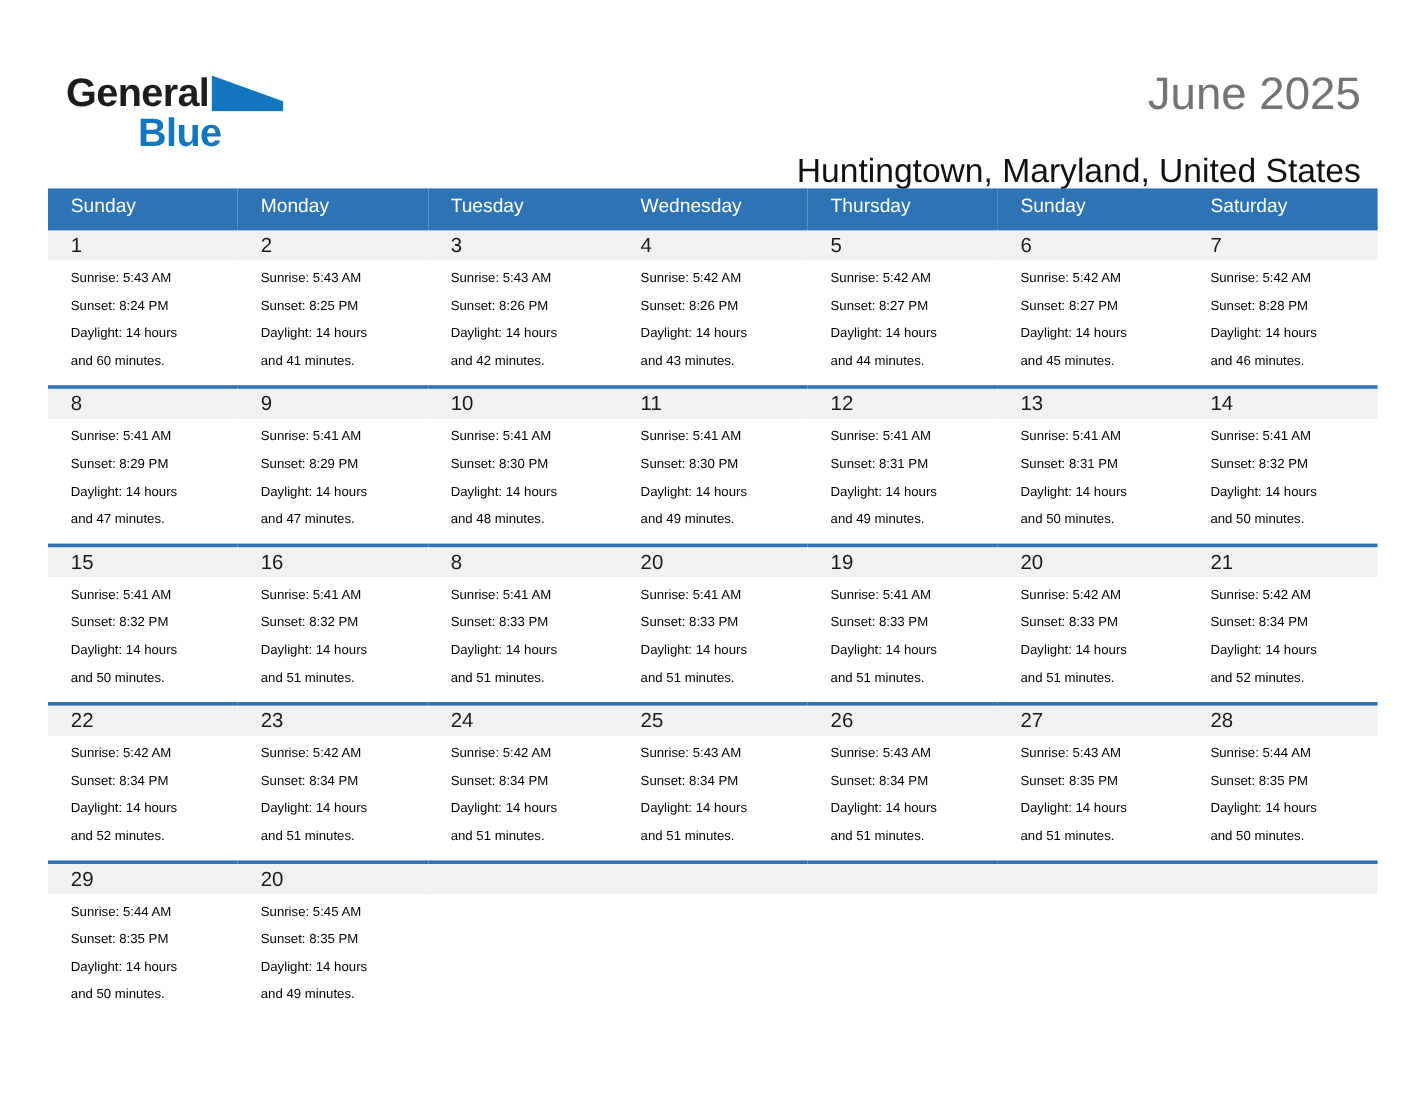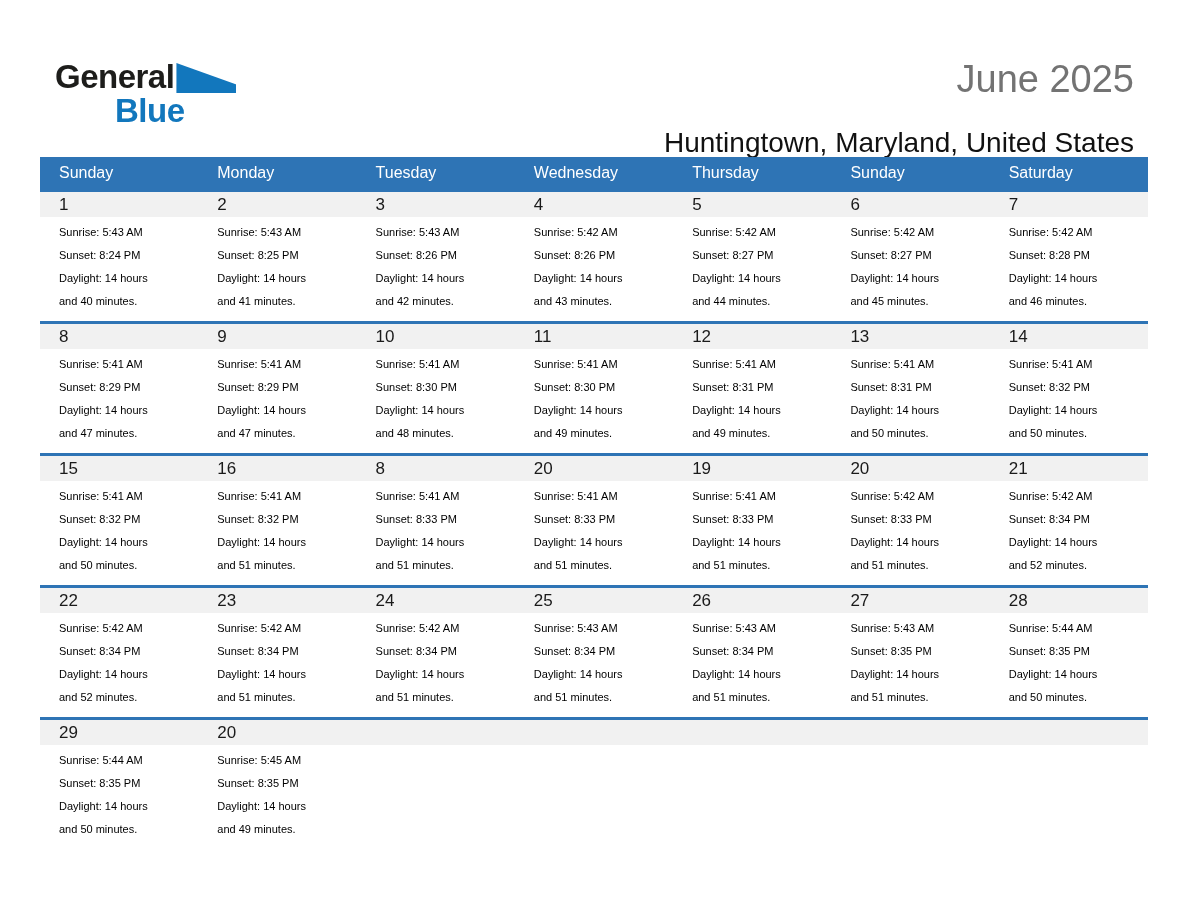--- a/index.html
+++ b/index.html
@@ -64,21 +64,21 @@
       </tr>
     </thead>
     <tbody>
         <tr>
           <td>
             <div class="band">1</div>
             <div class="cellbody">
               <div>Sunrise: 5:43 AM</div>
               <div>Sunset: 8:24 PM</div>
               <div>Daylight: 14 hours</div>
-              <div>and 40 minutes.</div>
+              <div>and 60 minutes.</div>
             </div>
           </td>
           <td>
             <div class="band">2</div>
             <div class="cellbody">
               <div>Sunrise: 5:43 AM</div>
               <div>Sunset: 8:25 PM</div>
               <div>Daylight: 14 hours</div>
               <div>and 41 minutes.</div>
             </div>

